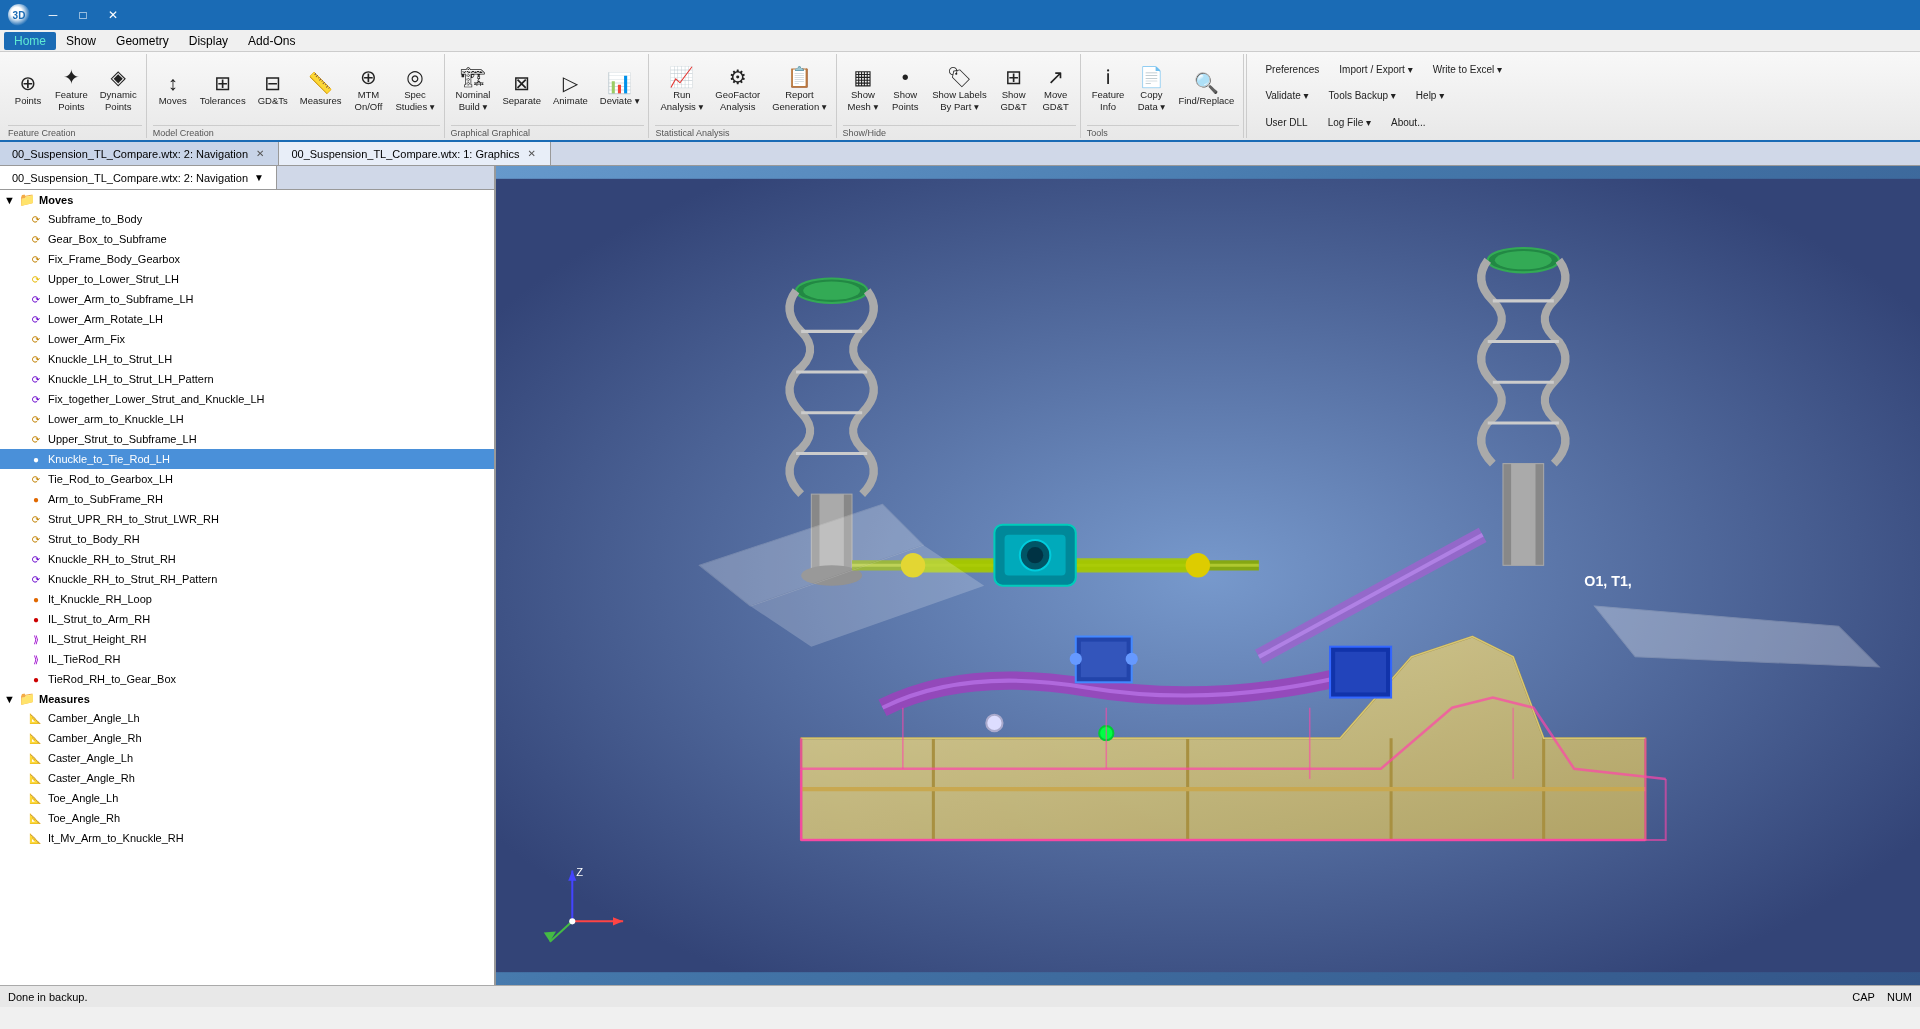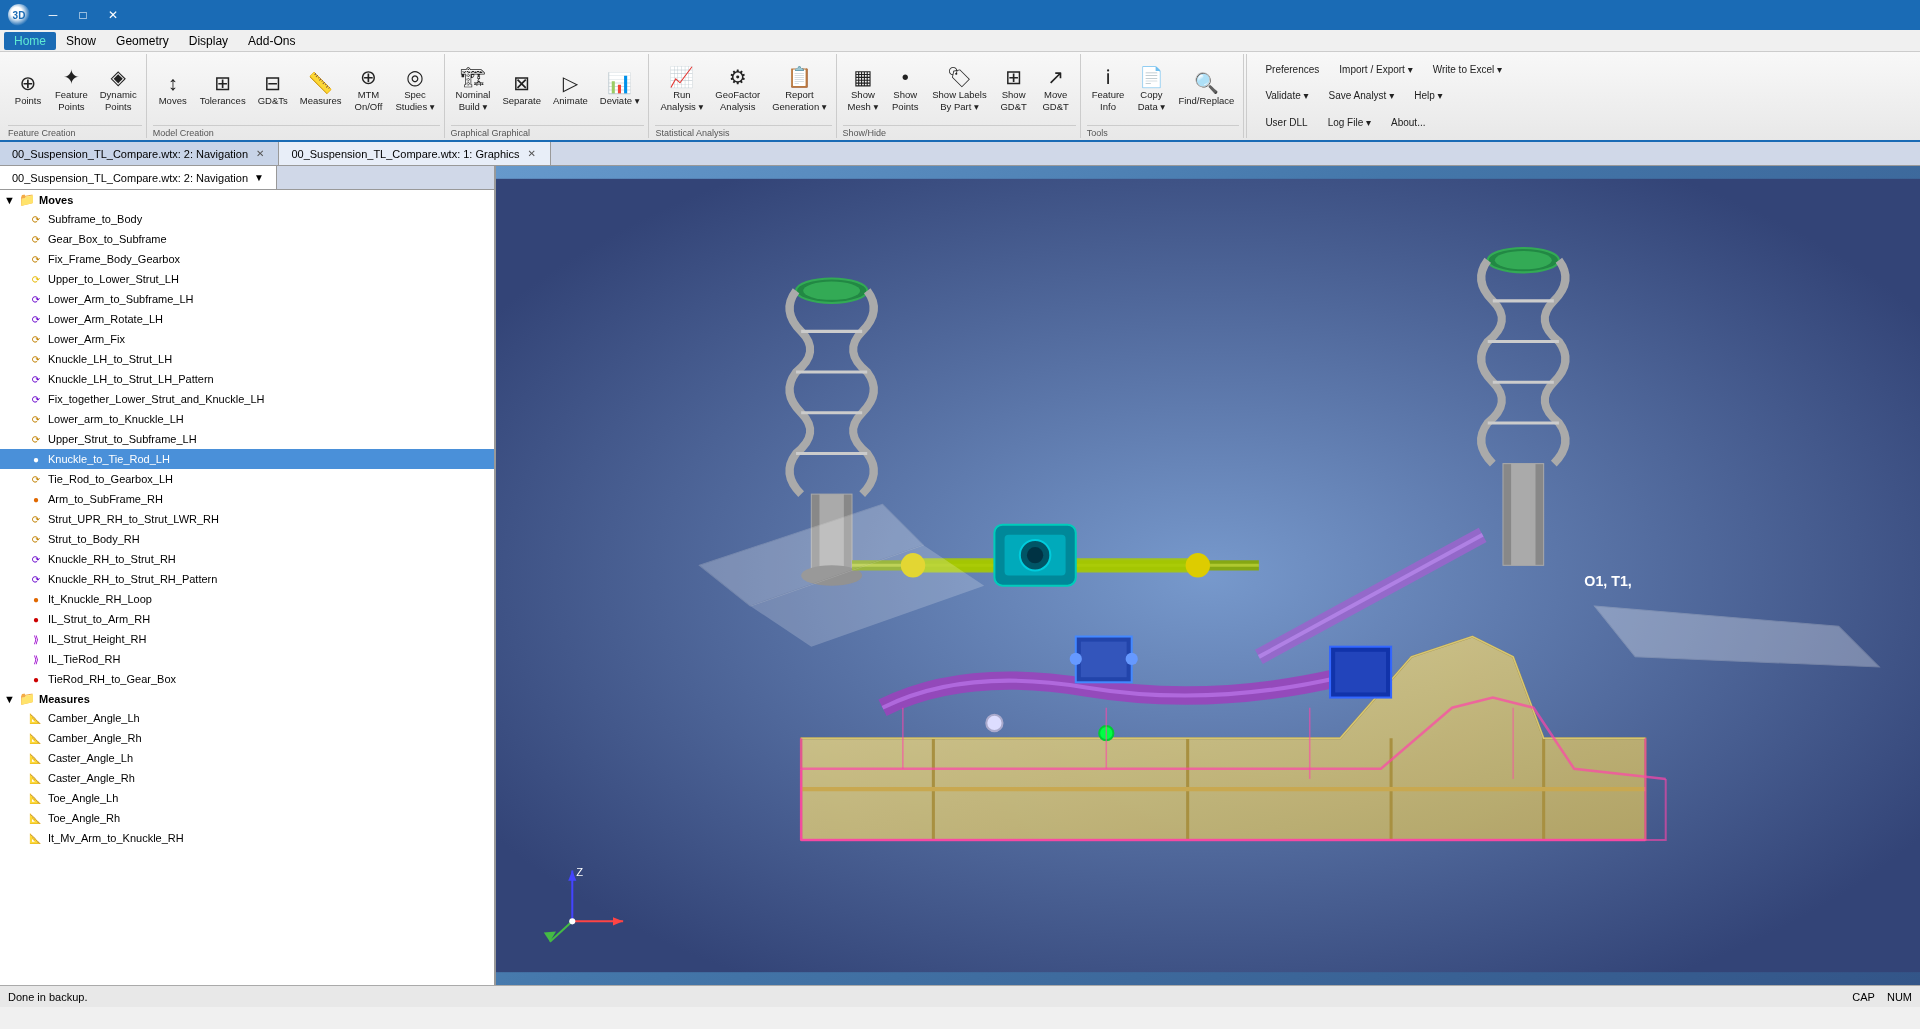--- a/index.html
+++ b/index.html
@@ -410,21 +410,21 @@
     </div>
 
     <div class="ribbon-right">
       <div class="ribbon-right-row">
         <span class="ribbon-right-btn">Preferences</span>
         <span class="ribbon-right-btn">Import / Export ▾</span>
         <span class="ribbon-right-btn">Write to Excel ▾</span>
       </div>
       <div class="ribbon-right-row">
         <span class="ribbon-right-btn">Validate ▾</span>
-        <span class="ribbon-right-btn">Save Analyst ▾</span>
+        <span class="ribbon-right-btn">Tools Backup ▾</span>
         <span class="ribbon-right-btn">Help ▾</span>
       </div>
       <div class="ribbon-right-row">
         <span class="ribbon-right-btn">User DLL</span>
         <span class="ribbon-right-btn">Log File ▾</span>
         <span class="ribbon-right-btn">About...</span>
       </div>
     </div>
 
   </div>

